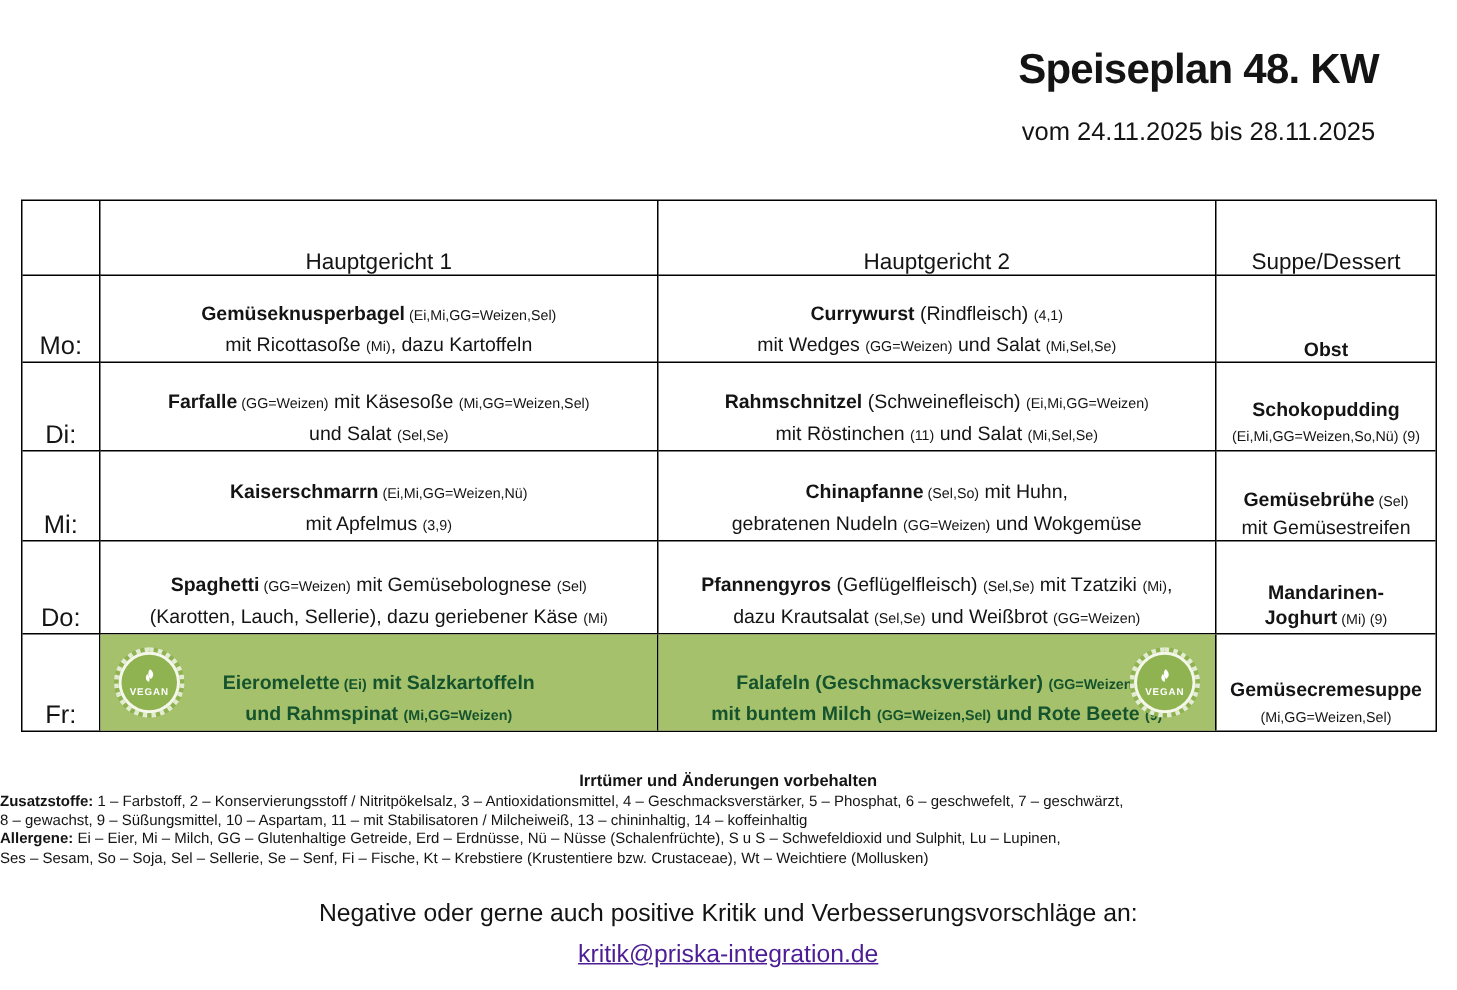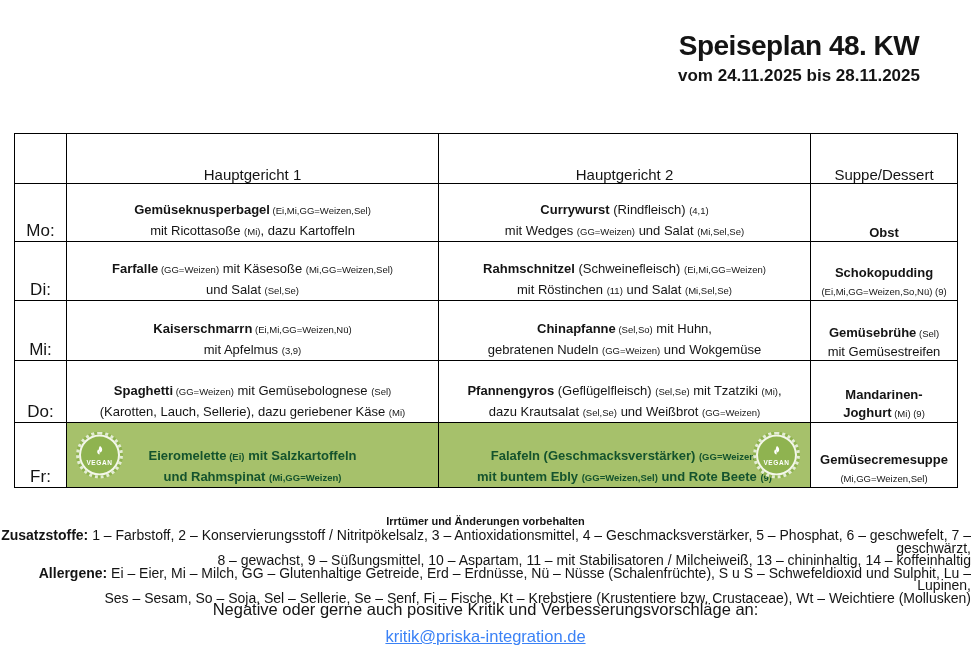--- a/index.html
+++ b/index.html
@@ -4,21 +4,21 @@
 <style>
   html,body{margin:0;padding:0}
   body{
     width:971px;height:660px;position:relative;overflow:hidden;
     background:#ffffff;color:#141414;
     font-family:"Liberation Sans", sans-serif;
   }
   
   .titleblock{position:absolute;left:638px;top:30px;width:322px;text-align:center}
   .title{font-size:28px;font-weight:bold;letter-spacing:-0.5px;white-space:nowrap}
-  .subtitle{font-size:17px;font-weight:bold;margin-top:4px;white-space:nowrap}
+  .subtitle{font-size:17px;font-weight:normal;margin-top:16px;white-space:nowrap}
 
   
   .menu-table{position:absolute;left:14px;top:133px;width:944px;border:1.5px solid #000;box-sizing:border-box;background:#fff}
   .trow{display:flex}
   .cell{box-sizing:border-box;display:flex;align-items:center;justify-content:flex-end;text-align:center;position:relative;
         border-right:1.5px solid #000;border-bottom:1.5px solid #000;flex-direction:column}
   .cell:last-child{border-right:none}
   #rows .trow:last-child .cell{border-bottom:none}
   .day{width:52px;flex:none}
   .main{width:372px;flex:none}
@@ -43,24 +43,24 @@
   .vegan-badge{position:absolute;top:50%;transform:translateY(-50%);width:47px;height:47px;border-radius:50%;
     border:3px dotted rgba(255,255,255,.75);box-shadow:inset 0 0 0 2px #f4f7ea;
     display:flex;flex-direction:column;align-items:center;justify-content:center;box-sizing:border-box;z-index:2}
   .vegan-badge.left{left:9px}
   .vegan-badge.right{right:10px}
   .vegan-badge .vlabel{font-size:6.5px;color:#fff;font-weight:bold;letter-spacing:.6px;margin-top:0px}
   .vegan-badge svg{display:block;margin-bottom:1px}
 
   
   .note{position:absolute;top:515px;left:0;width:100%;text-align:center;font-size:11px;font-weight:bold}
-  .legend{position:absolute;top:529px;left:0;width:100%;text-align:right;font-size:14px;line-height:12.5px;color:#141414}
+  .legend{position:absolute;top:529px;left:0;width:100%;text-align:left;font-size:10px;line-height:12.5px;color:#141414}
   .legend b{font-weight:bold}
   .contact{position:absolute;top:596px;left:0;width:100%;text-align:center;font-size:16.5px;line-height:27px}
-  .email{text-decoration:underline;color:#3b82f6;cursor:pointer}
+  .email{text-decoration:underline;color:#4c1d95;cursor:pointer}
 </style>
 </head>
 <body>
 
 <div class="titleblock">
   <div class="title">Speiseplan 48. KW</div>
   <div class="subtitle">vom 24.11.2025 bis 28.11.2025</div>
 </div>
 
 <div class="menu-table">
@@ -190,21 +190,21 @@
         <div class="cell main green" style="background: rgb(166, 193, 107);">
           <div class="vegan-badge right" style="background: rgb(143, 179, 80);">
             <svg width="13" height="12" viewBox="0 0 24 22" fill="#ffffff">
               <path d="M13 1c4.5 3 5.5 8.5 1 12-3.5-2.5-4.5-8-1-12z"></path>
               <path d="M9.5 7c-3 4.5-1.8 8.6 2.5 9.6 1-4.2-.2-7.6-2.5-9.6z"></path>
             </svg>
             <span class="vlabel">VEGAN</span>
           </div>
           <div class="content">
             <div class="line"><span class="seg b">Falafeln</span><span class="seg n"> (Geschmacksverstärker) </span><span class="seg sm">(GG=Weizen)</span></div>
-            <div class="line"><span class="seg n">mit buntem Ebly </span><span class="seg sm">(GG=Weizen,Sel)</span><span class="seg n"> und Rote Beete </span><span class="seg sm">(9)</span></div>
+            <div class="line"><span class="seg n">mit buntem Milch </span><span class="seg sm">(GG=Weizen,Sel)</span><span class="seg n"> und Rote Beete </span><span class="seg sm">(9)</span></div>
           </div>
         </div>
         <div class="cell dessert">
           <div class="content">
             <div class="line"><span class="seg b">Gemüsecremesuppe</span></div>
             <div class="line"><span class="seg sm">(Mi,GG=Weizen,Sel)</span></div>
           </div>
         </div>
       </div>
     </div>

